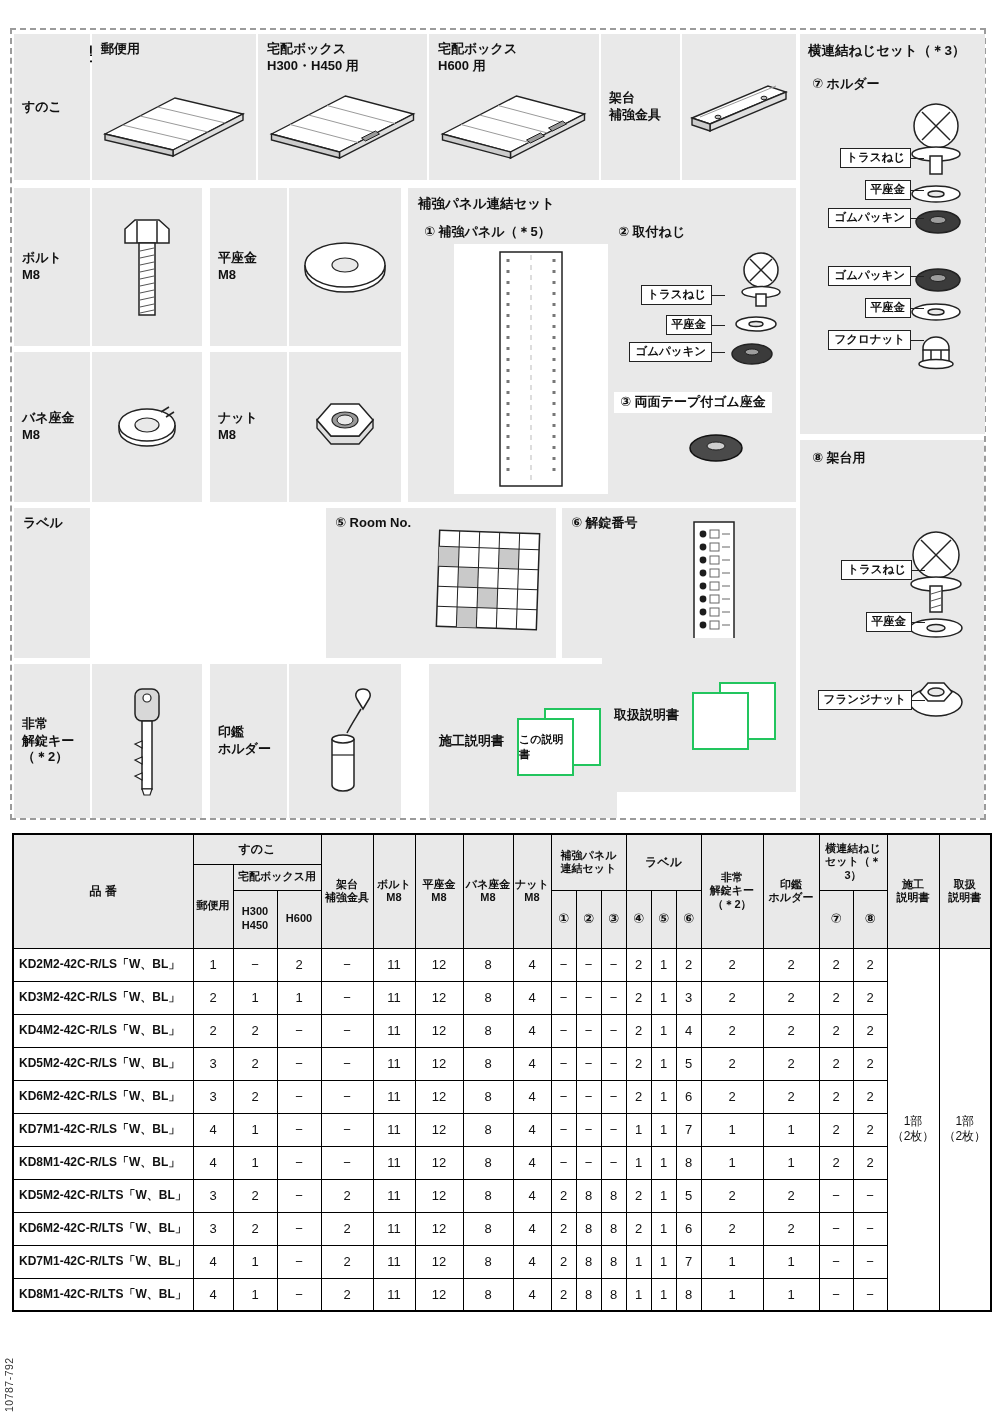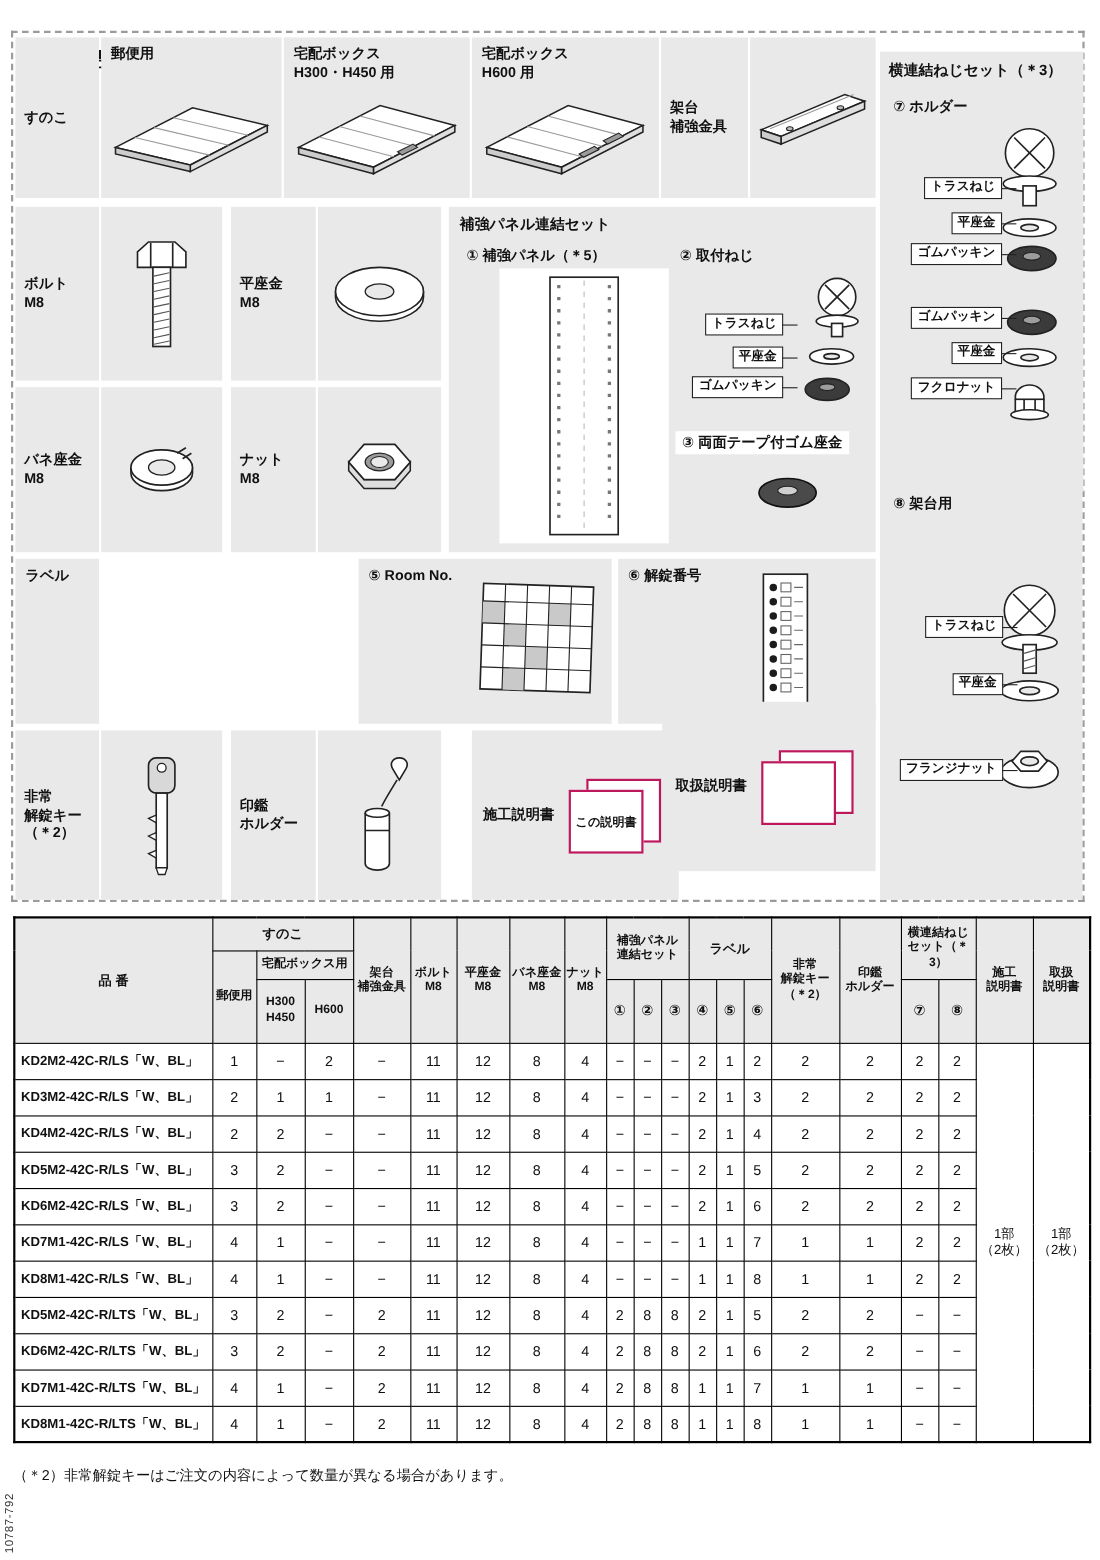--- a/index.html
+++ b/index.html
@@ -17,21 +17,21 @@
   .lab-mid { display:flex; align-items:center; padding-left:8px; }
   .illus-c { display:flex; align-items:center; justify-content:center; }
   .art-b { position:absolute; left:50%; bottom:8px; transform:translateX(-50%); }
   .ptitle { position:absolute; font-size:13.5px; font-weight:bold; white-space:nowrap; }
   .tagbox { position:absolute; background:#fff; border:1px solid #222; font-size:11.5px; font-weight:bold;
             padding:2px 5px; white-space:nowrap; line-height:1.2; }
   .tagbox::after { content:""; position:absolute; left:100%; top:50%; width:14px; height:1px; background:#222; }
   .whitebox { position:absolute; background:#fff; display:flex; align-items:center; justify-content:center; }
   .wstrip { position:absolute; background:#fff; padding:2px 6px; }
   .docstack { position:absolute; width:84px; height:68px; }
-  .doc { position:absolute; width:68px; height:58px; background:#fff; border:2px solid #be185d; }
+  .doc { position:absolute; width:57px; height:58px; background:#fff; border:2px solid #22c55e; }
   .doc.back { right:0; top:0; }
   .doc.front { left:0; bottom:0; display:flex; align-items:center; justify-content:center; }
   .doc.front span { font-size:11px; font-weight:bold; }
 
   
   .parts { position:absolute; left:12px; top:833px; width:978px; border-collapse:collapse; table-layout:fixed; border:2px solid #000; }
   .parts th, .parts td { border:1px solid #000; text-align:center; vertical-align:middle; }
   .parts th { background:#e9e9e9; font-size:12px; font-weight:bold; white-space:pre-line; line-height:1.25; padding:2px 1px; }
   .parts th.h-sm { font-size:11px; }
   .parts th.circ { font-size:13px; }
@@ -118,21 +118,21 @@
           <polygon points="6,50 82,18 100,24 24,56" fill="#fff"></polygon>
           <polygon points="24,56 100,24 100,31 24,63" fill="#dedede"></polygon>
           <polygon points="6,50 24,56 24,63 6,57" fill="#cccccc"></polygon>
           <line x1="14" y1="49" x2="90" y2="18" stroke="#9a9a9a" stroke-width="1"></line>
           <ellipse cx="32" cy="49" rx="3" ry="1.8" fill="#bbb" stroke-width="1"></ellipse>
           <ellipse cx="78" cy="30" rx="3" ry="1.8" fill="#bbb" stroke-width="1"></ellipse>
         </g>
       </svg>
     </div>
 
-    <div class="cell" style="left:788px;top:17px;width:185px;height:400px">
+    <div class="cell" style="left:788px;top:4px;width:185px;height:400px">
       <span class="ptitle" style="left:8px;top:8px">横連結ねじセット（＊3）</span>
       <span class="blab" style="position:absolute;left:12px;top:42px">⑦ ホルダー</span>
       <svg style="position:absolute;left:92px;top:64px" width="88" height="330" viewBox="0 0 88 330">
         <g stroke="#222" stroke-width="1.5" fill="#fff">
           <circle cx="44" cy="28" r="22"></circle>
           <line x1="30" y1="14" x2="58" y2="42"></line>
           <line x1="30" y1="42" x2="58" y2="14"></line>
           <ellipse cx="44" cy="56" rx="24" ry="7"></ellipse>
           <rect x="38" y="58" width="12" height="18"></rect>
           <ellipse cx="44" cy="96" rx="24" ry="8"></ellipse>
@@ -698,17 +698,16 @@
           <td>8</td>
           <td>1</td>
           <td>1</td>
           <td>−</td>
           <td>−</td>
         </tr>
       </tbody>
   </table>
 
   <div class="notes">
-    <p>（＊2）非常解錠キーはご注文の内容によって数量が異なる場合があります。</p>
   </div>
 
   <div class="doccode">10787-792</div>
 </div>
 
 </body></html>

